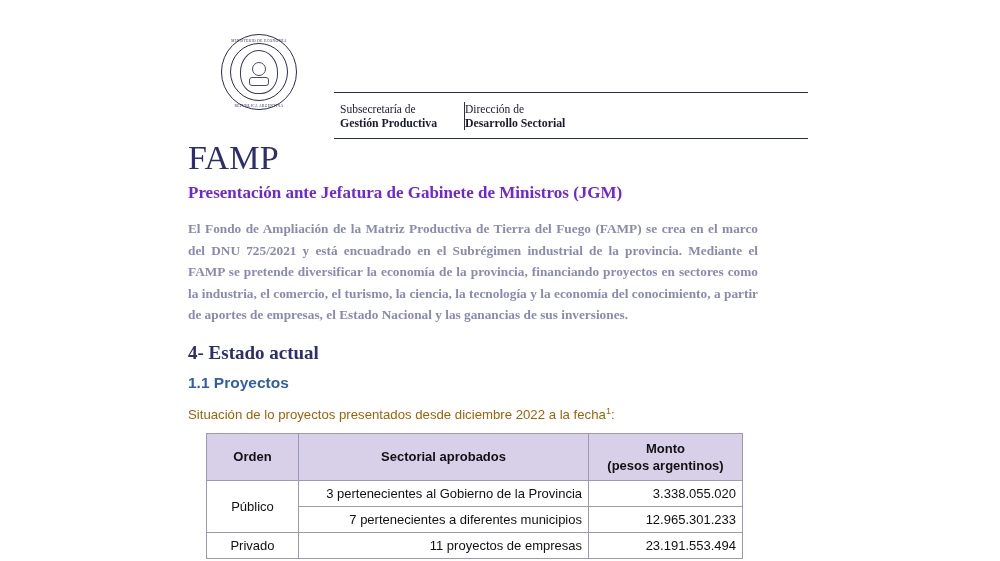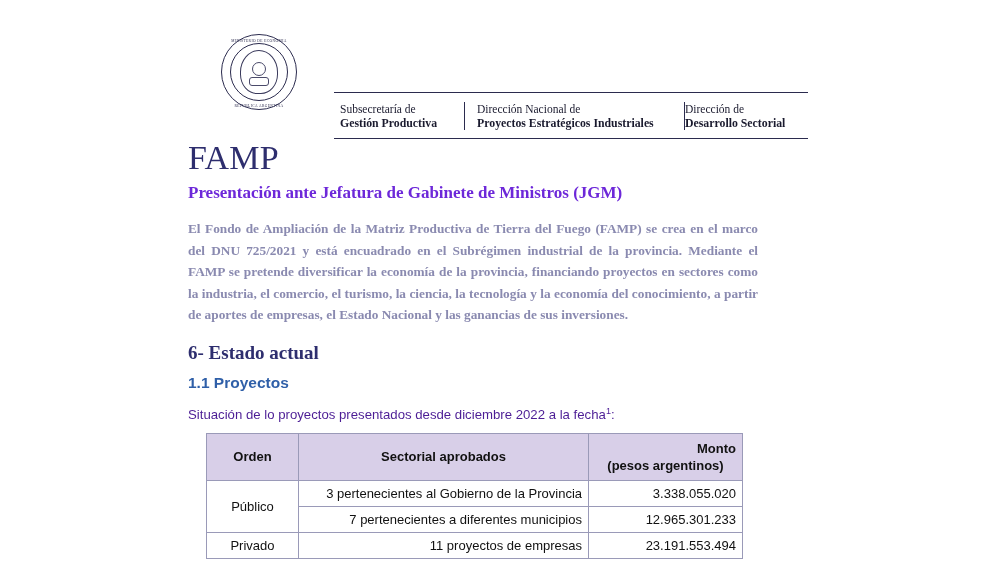--- a/index.html
+++ b/index.html
@@ -177,21 +177,21 @@
     line-height: 22px;
     font-weight: bold;
     color: #2f5fa8;
     font-family: "Liberation Sans", sans-serif;
     margin: 0 0 8px 0;
   }
   .intro-line {
     font-size: 13.2px;
     line-height: 19px;
     font-family: "Liberation Sans", sans-serif;
-    color: #4c1d95;
+    color: #a16207;
     margin: 0 0 9px 0;
   }
   .intro-line sup {
     font-size: 9px;
     vertical-align: super;
   }
 
   
   .table-wrap {
     position: relative;
@@ -228,21 +228,21 @@
   }
   td.proy-cell {
     text-align: right;
     font-size: 13px;
   }
   td.monto-cell {
     text-align: right;
     font-size: 13.2px;
     padding-right: 9px;
   }
-  .hdr-monto-l1 { display: block; text-align: right; }
+  .hdr-monto-l1 { display: block; }
   .hdr-monto-l2 { display: block; }
 </style>
 </head>
 <body>
 
 <div class="page">
 
   <div class="header">
 
     <div class="seal">
@@ -253,40 +253,36 @@
       <div class="seal-hands"></div>
       <div class="seal-text-top">MINISTERIO DE ECONOMIA</div>
       <div class="seal-text-bottom">REPUBLICA ARGENTINA</div>
     </div>
 
     <div class="masthead">
       <div class="masthead-col c1">
         <div class="masthead-line1">Subsecretaría de</div>
         <div class="masthead-line2">Gestión Productiva</div>
       </div>
-      <div class="masthead-col c2">
-        <div class="masthead-line1">Dirección Nacional de</div>
-        <div class="masthead-line2">Proyectos Estratégicos Industriales</div>
-      </div>
       <div class="masthead-col c3">
         <div class="masthead-line1">Dirección de</div>
         <div class="masthead-line2">Desarrollo Sectorial</div>
       </div>
     </div>
   </div>
 
   <div class="content">
 
     <h1 class="doc-title">FAMP</h1>
 
     <div class="doc-subtitle">Presentación ante Jefatura de Gabinete de Ministros (JGM)</div>
 
     <p class="abstract">El Fondo de Ampliación de la Matriz Productiva de Tierra del Fuego (FAMP) se crea en el marco del DNU 725/2021 y está encuadrado en el Subrégimen industrial de la provincia. Mediante el FAMP se pretende diversificar la economía de la provincia, financiando proyectos en sectores como la industria, el comercio, el turismo, la ciencia, la tecnología y la economía del conocimiento, a partir de aportes de empresas, el Estado Nacional y las ganancias de sus inversiones.</p>
 
-    <div class="h1">6- Estado actual</div>
+    <div class="h1">4- Estado actual</div>
 
     <div class="h2">1.1 Proyectos</div>
 
     <p class="intro-line"><span>Situación de lo proyectos presentados desde diciembre 2022 a la fecha</span><sup>1</sup><span>:</span></p>
 
     <div class="table-wrap">
       <table class="data">
         <colgroup>
           <col class="col-orden">
           <col class="col-proy">

